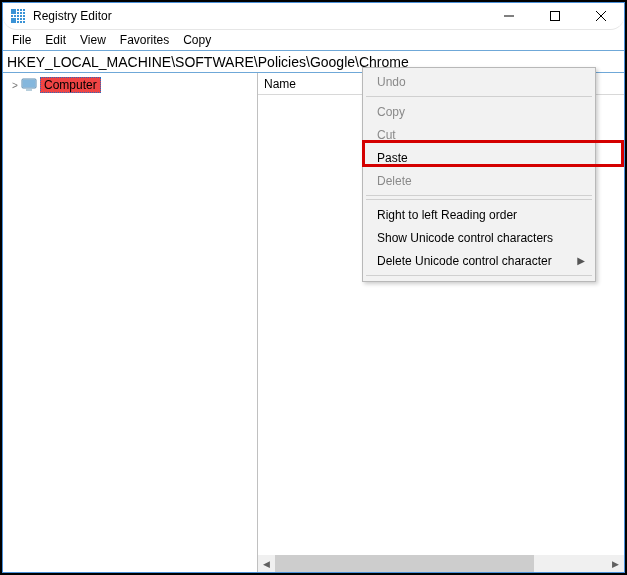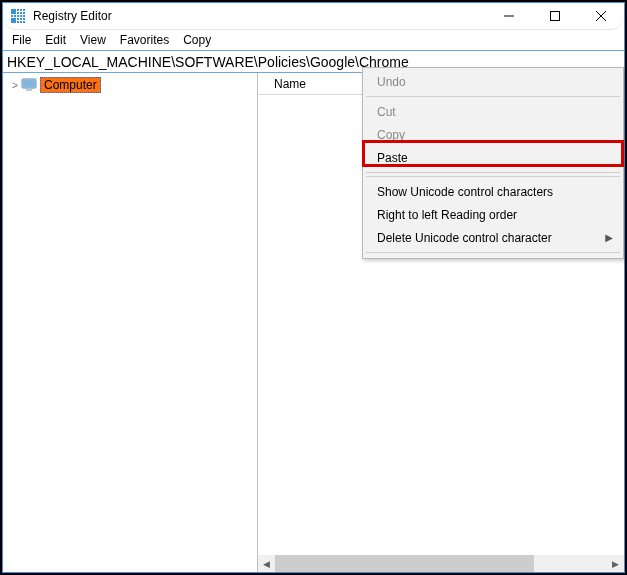--- a/index.html
+++ b/index.html
@@ -112,41 +112,40 @@
     font-size: 10px;
     display: flex;
     align-items: center;
     justify-content: center;
   }
   .node-icon {
     width: 16px; height: 14px;
     margin-right: 3px;
   }
   .tree-label {
-    background: #f97316;
+    background: #ef4444;
     padding: 0 3px;
     border: 1px dotted #2a6bbf;
   }
   .list-pane {
     flex: 1;
     display: flex;
     flex-direction: column;
     min-width: 0;
   }
   .list-header {
     height: 22px;
     display: flex;
     align-items: center;
     border-bottom: 1px solid #d8d8d8;
     background: #fff;
   }
   .list-header .col {
     padding: 0 6px;
     color: #000;
-    margin-left: 10px;
   }
   .list-body {
     flex: 1;
     position: relative;
     background: #fff;
   }
   .hscroll {
     height: 17px;
     background: #f0f0f0;
     display: flex;
@@ -169,21 +168,21 @@
     left: 0; top: 0;
     height: 100%;
     width: 78%;
     background: #cdcdcd;
   }
   
   .context-menu {
     position: absolute;
     left: 360px;
     top: 65px;
-    width: 262px;
+    width: 234px;
     background: #f2f2f2;
     border: 1px solid #b8b8b8;
     box-shadow: 2px 2px 4px rgba(0,0,0,0.2);
     padding: 2px;
   }
   .cm-item {
     height: 23px;
     display: flex;
     align-items: center;
     padding: 0 28px 0 12px;
@@ -303,35 +302,38 @@
     </div>
 
   </div>
 
   <div class="context-menu">
     <div class="cm-item disabled">
         <span>Undo</span>
       </div>
     <div class="cm-sep"></div>
     <div class="cm-item disabled">
+        <span>Copy</span>
+      </div>
+    <div class="cm-item disabled">
         <span>Cut</span>
-      </div>
-    <div class="cm-item disabled">
-        <span>Copy</span>
       </div>
     <div class="cm-item">
         <span>Paste</span>
+      </div>
+    <div class="cm-item disabled">
+        <span>Delete</span>
       </div>
     <div class="cm-sep"></div>
     <div class="cm-sep"></div>
     <div class="cm-item">
+        <span>Right to left Reading order</span>
+      </div>
+    <div class="cm-item">
         <span>Show Unicode control characters</span>
-      </div>
-    <div class="cm-item">
-        <span>Right to left Reading order</span>
       </div>
     <div class="cm-item">
       <span>Delete Unicode control character</span>
       <span class="submenu-arrow">▶</span>
     </div>
     <div class="cm-sep"></div>
   </div>
 
   <div class="highlight-box" style="left:360px; top:138px; width:262px; height:27px;"></div>
 

